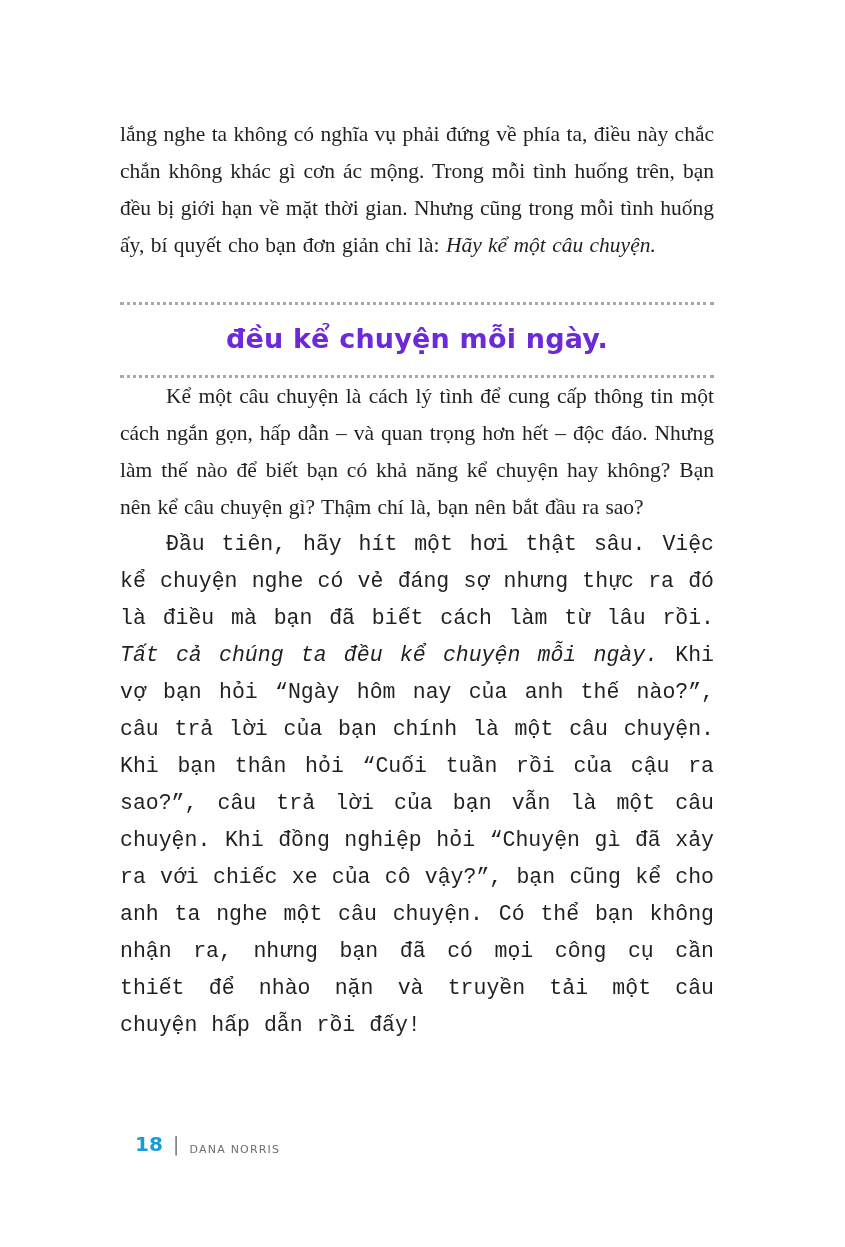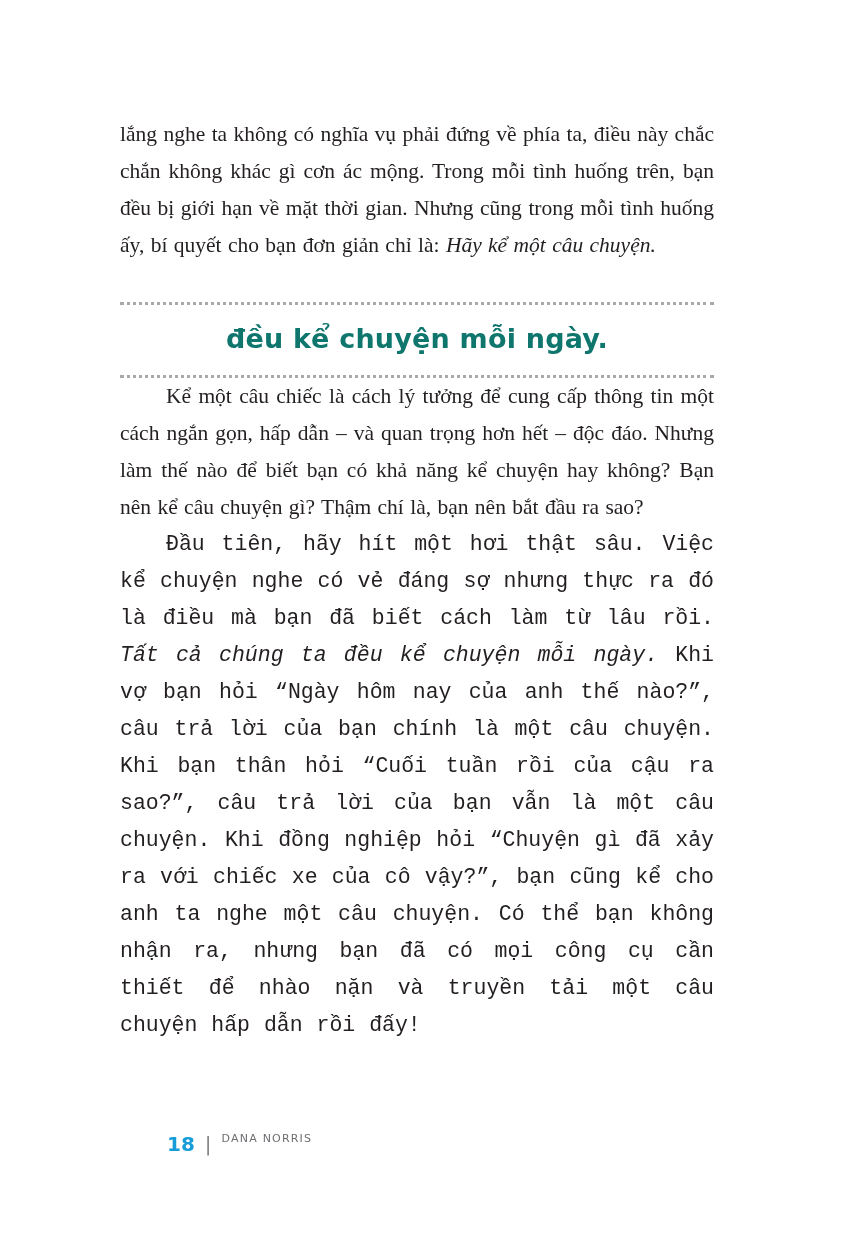--- a/index.html
+++ b/index.html
@@ -56,23 +56,22 @@
     font-size: 27px;
     line-height: 38px;
     letter-spacing: 0.2px;
   }
 
   .footer {
     position: absolute;
     left: 135px;
     top: 1132px;
     display: flex;
-    align-items: flex-start;
+    align-items: flex-end;
     font-family: "DejaVu Sans", sans-serif;
-    margin-left: 32px;
   }
   .page-number {
     font-weight: bold;
     font-size: 20px;
   }
   .footer-sep {
     font-size: 20px;
     font-weight: normal;
     margin: 0 10px;
     color: #808285;
@@ -86,24 +85,24 @@
 </head>
 <body>
 
 <div class="book-page">
 
   <div class="content-column">
 
     <p class="body-par"><span>lắng nghe ta không có nghĩa vụ phải đứng về phía ta, điều này chắc chắn không khác gì cơn ác mộng. Trong mỗi tình huống trên, bạn đều bị giới hạn về mặt thời gian. Nhưng cũng trong mỗi tình huống ấy, bí quyết cho bạn đơn giản chỉ là: </span><em>Hãy kể một câu chuyện.</em></p>
 
     <div class="callout">
-      <span class="callout-line accent" style="color: #0f766e;">đều kể chuyện mỗi ngày.</span>
+      <span class="callout-line accent" style="color: #6d28d9;">đều kể chuyện mỗi ngày.</span>
     </div>
 
-    <p class="body-par indent par2"><span>Kể một câu chiếc là cách lý tưởng để cung cấp thông tin một cách ngắn gọn, hấp dẫn – và quan trọng hơn hết – độc đáo. Nhưng làm thế nào để biết bạn có khả năng kể chuyện hay không? Bạn nên kể câu chuyện gì? Thậm chí là, bạn nên bắt đầu ra sao?</span></p>
+    <p class="body-par indent par2"><span>Kể một câu chuyện là cách lý tình để cung cấp thông tin một cách ngắn gọn, hấp dẫn – và quan trọng hơn hết – độc đáo. Nhưng làm thế nào để biết bạn có khả năng kể chuyện hay không? Bạn nên kể câu chuyện gì? Thậm chí là, bạn nên bắt đầu ra sao?</span></p>
 
     <p class="body-par indent par3"><span>Đầu tiên, hãy hít một hơi thật sâu. Việc kể chuyện nghe có vẻ đáng sợ nhưng thực ra đó là điều mà bạn đã biết cách làm từ lâu rồi. </span><em>Tất cả chúng ta đều kể chuyện mỗi ngày.</em><span> Khi vợ bạn hỏi “Ngày hôm nay của anh thế nào?”, câu trả lời của bạn chính là một câu chuyện. Khi bạn thân hỏi “Cuối tuần rồi của cậu ra sao?”, câu trả lời của bạn vẫn là một câu chuyện. Khi đồng nghiệp hỏi “Chuyện gì đã xảy ra với chiếc xe của cô vậy?”, bạn cũng kể cho anh ta nghe một câu chuyện. Có thể bạn không nhận ra, nhưng bạn đã có mọi công cụ cần thiết để nhào nặn và truyền tải một câu chuyện hấp dẫn rồi đấy!</span></p>
 
   </div>
 
   <div class="footer">
     <span class="page-number accent" style="color: rgb(24, 156, 216);">18</span>
     <span class="footer-sep">|</span>
     <span class="author-name">DANA NORRIS</span>
   </div>

